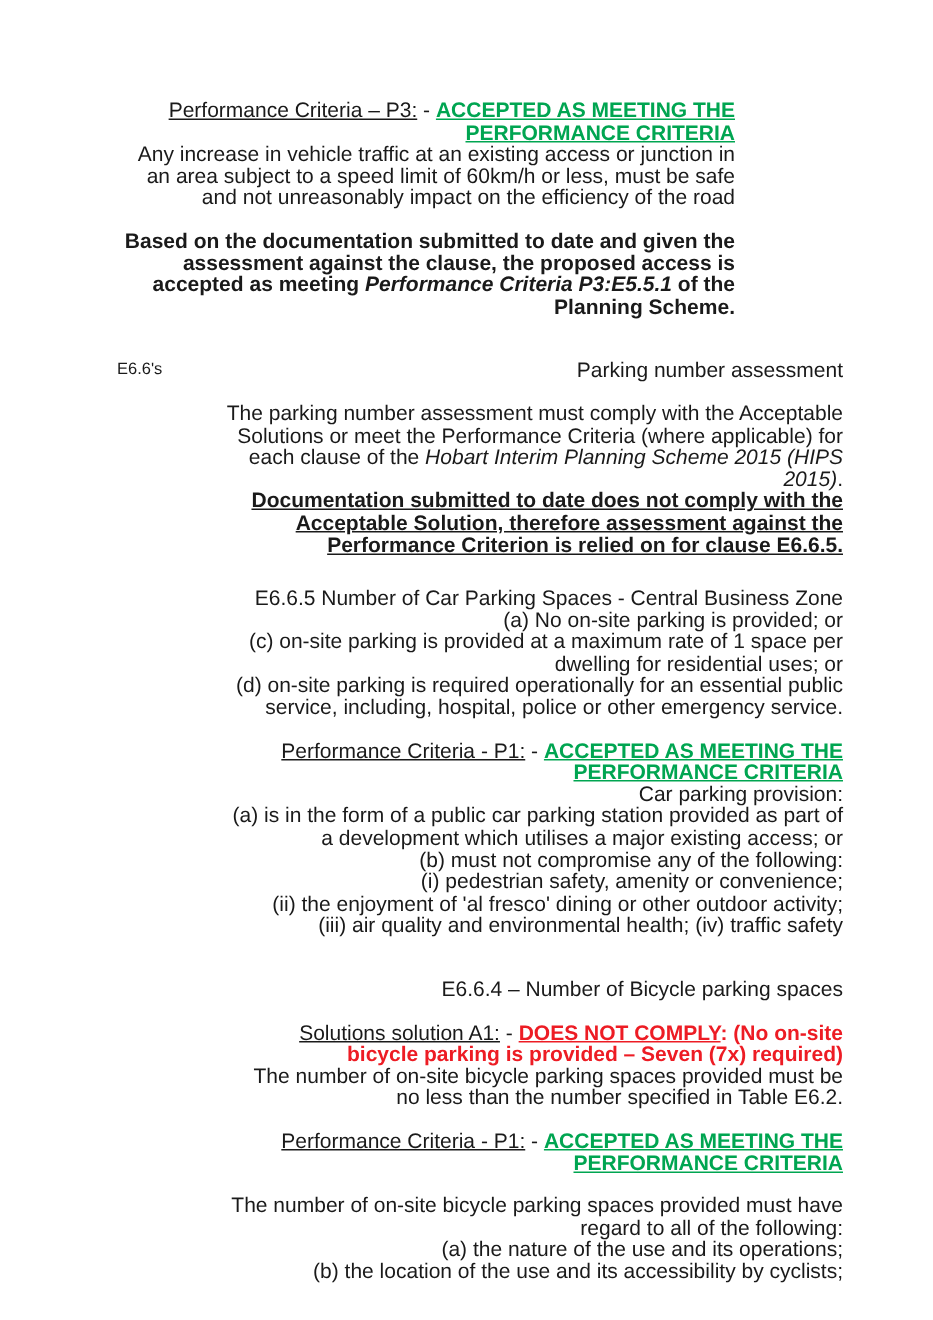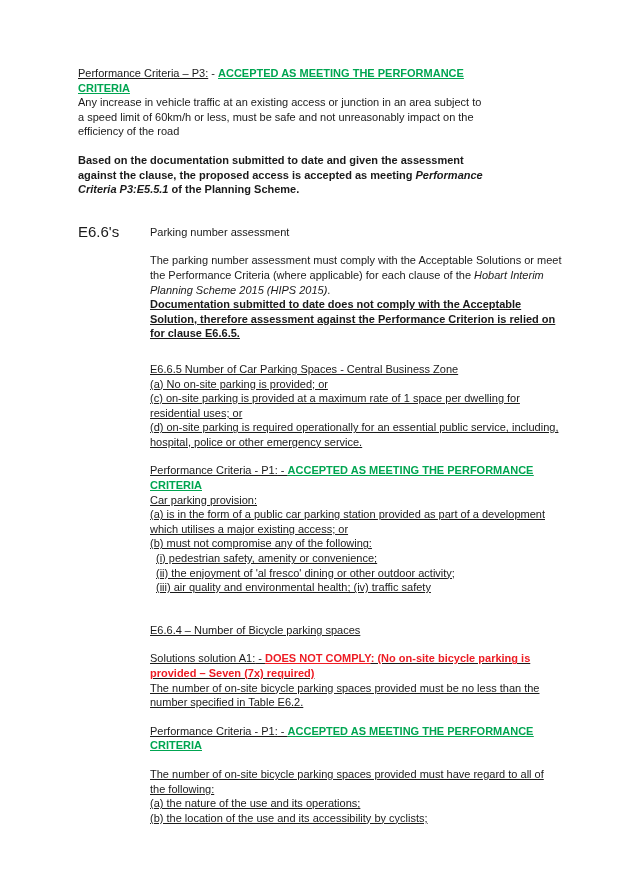--- a/index.html
+++ b/index.html
@@ -28,34 +28,34 @@
     display: flex;
     align-items: flex-start;
   }
   .gutter {
     width: 78px;
     flex: 0 0 78px;
   }
   .clause-label {
     width: 72px;
     flex: 0 0 72px;
-    font-size: 15px;
+    font-size: 11px;
     line-height: 14.6px;
     color: #1a1a1a;
   }
   .content {
     width: 412px;
     flex: 0 0 412px;
-    font-size: 11px;
+    font-size: 14px;
     line-height: 14.6px;
     color: #1a1a1a;
+    text-align: right;
   }
   .content.offset {
     margin-left: 72px;
-    text-decoration: underline;
   }
   p {
     margin: 0;
     padding: 0;
   }
   .gap-md { height: 14px; }
   .gap-lg { height: 21px; }
   .gap-xl { height: 28px; }
 
   .u { text-decoration: underline; }

